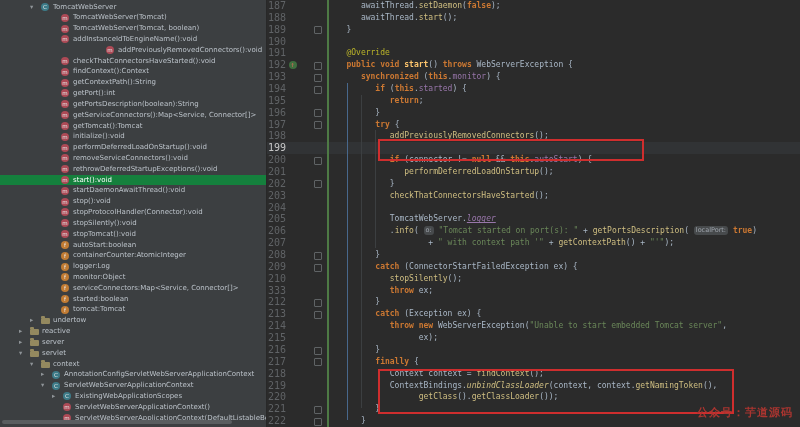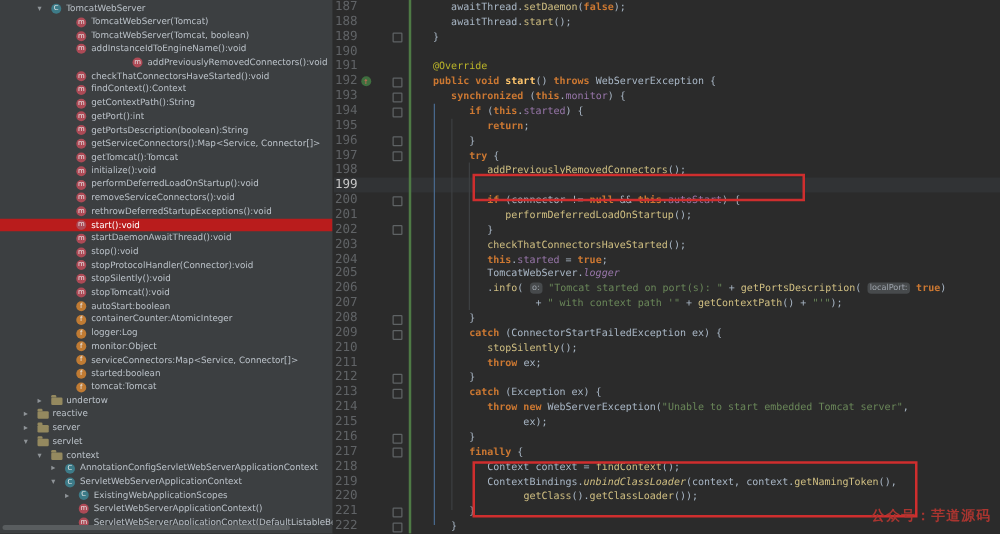--- a/index.html
+++ b/index.html
@@ -4,21 +4,21 @@
 <style>
   html,body{margin:0;padding:0;background:#2b2b2b;width:800px;height:427px;overflow:hidden;
     font-family:"DejaVu Sans",sans-serif;}
   .app{position:relative;width:800px;height:427px;background:#2b2b2b;}
 
   
   .tree{position:absolute;left:0;top:0;width:266px;height:427px;background:#3c3f41;
     border-right:1px solid #282828;overflow:hidden;}
   .trow{position:absolute;left:0;width:100%;height:10.82px;white-space:nowrap;
     font-size:7px;color:#bbc2c9;}
-  .trow.sel{background:#b91c1c;color:#ffffff;}
+  .trow.sel{background:#15803d;color:#ffffff;}
   .trow span{position:absolute;top:0;line-height:10.82px;}
   .chev{color:#8f9498;font-size:6.5px;}
   .cir{display:inline-block;width:8px;height:8px;border-radius:50%;top:1.4px !important;
     text-align:center;font-size:5.5px;line-height:8.5px !important;color:#e8e8e8;}
   .i-class{background:#3d7b88;}
   .i-method{background:#ad4a56;}
   .i-field{background:#c07b33;}
   .i-folder{display:inline-block;width:9px;height:6px;background:#94895f;top:3px !important;
     border-radius:1px;position:absolute;}
   .i-folder:before{content:"";position:absolute;left:0;top:-2px;width:4px;height:2px;
@@ -40,21 +40,21 @@
   .ovr{position:absolute;left:3px;top:2px;width:8px;height:8px;border-radius:50%;background:#3f6e3f;}
   .ovr:after{content:"↑";position:absolute;left:1.5px;top:-1.5px;font-size:7px;color:#d66a5a;}
   .code{flex:1;padding-left:5px;overflow:hidden;color:#a9b7c6;}
   .t{color:#a9b7c6;}
   .k{color:#cc7832;font-weight:bold;}
   .s{color:#6a8759;}
   .m{color:#d0bf82;}
   .sm{color:#d0bf82;font-style:italic;text-align:right;}
   .d{color:#ffc66d;font-weight:bold;}
   .f{color:#9876aa;}
-  .sf{color:#9876aa;font-style:italic;}
+  .sf{color:#9876aa;font-style:italic;text-decoration:underline;}
   .a{color:#bbb529;}
   .selw{background:#3a66ad;color:#eef3fb;}
   .h{display:inline-block;background:#474a4c;color:#9da3ab;border-radius:3px;
     font-size:6.5px;line-height:8.5px;padding:0 2px;vertical-align:1px;font-family:"DejaVu Sans",sans-serif;}
 
   
   .vcs{position:absolute;left:60px;top:0;width:2px;height:427px;background:#4e7a45;}
   .guide{position:absolute;width:1px;background:#3c3f41;}
   .guide.blue{background:#48688c;}
   .rbox{position:absolute;border:2px solid #cf2e2e;pointer-events:none;}
@@ -247,28 +247,28 @@
         <div class="line"><span class="num">194</span><span class="ic"></span><span class="foldc"><span class="fold"></span></span><span class="code"><span class="k">         if </span><span class="t">(</span><span class="k">this</span><span class="t">.</span><span class="f">started</span><span class="t">) {</span></span></div>
         <div class="line"><span class="num">195</span><span class="ic"></span><span class="foldc"></span><span class="code"><span class="k">            return</span><span class="t">;</span></span></div>
         <div class="line"><span class="num">196</span><span class="ic"></span><span class="foldc"><span class="fold"></span></span><span class="code"><span class="t">         }</span></span></div>
         <div class="line"><span class="num">197</span><span class="ic"></span><span class="foldc"><span class="fold"></span></span><span class="code"><span class="k">         try </span><span class="t">{</span></span></div>
         <div class="line"><span class="num">198</span><span class="ic"></span><span class="foldc"></span><span class="code"><span class="t">            </span><span class="m">addPreviouslyRemovedConnectors</span><span class="t">();</span></span></div>
         <div class="line current"><span class="num">199</span><span class="ic"></span><span class="foldc"></span></div>
         <div class="line"><span class="num">200</span><span class="ic"></span><span class="foldc"><span class="fold"></span></span><span class="code"><span class="k">            if </span><span class="t">(connector != </span><span class="k">null</span><span class="t"> &amp;&amp; </span><span class="k">this</span><span class="t">.</span><span class="f">autoStart</span><span class="t">) {</span></span></div>
         <div class="line"><span class="num">201</span><span class="ic"></span><span class="foldc"></span><span class="code"><span class="t">               </span><span class="m">performDeferredLoadOnStartup</span><span class="t">();</span></span></div>
         <div class="line"><span class="num">202</span><span class="ic"></span><span class="foldc"><span class="fold"></span></span><span class="code"><span class="t">            }</span></span></div>
         <div class="line"><span class="num">203</span><span class="ic"></span><span class="foldc"></span><span class="code"><span class="t">            </span><span class="m">checkThatConnectorsHaveStarted</span><span class="t">();</span></span></div>
-        <div class="line"><span class="num">204</span><span class="ic"></span><span class="foldc"></span><span class="code"><span class="k">            this</span><span class="t">.</span><span class="f">started</span><span class="t"> = </span><span class="k">true</span><span class="t">;</span></span></div>
+        <div class="line"><span class="num">204</span><span class="ic"></span><span class="foldc"></span></div>
         <div class="line"><span class="num">205</span><span class="ic"></span><span class="foldc"></span><span class="code"><span class="t">            TomcatWebServer.</span><span class="sf">logger</span></span></div>
         <div class="line"><span class="num">206</span><span class="ic"></span><span class="foldc"></span><span class="code"><span class="t">            .</span><span class="m">info</span><span class="t">( </span><span class="h">o:</span><span class="t"> </span><span class="s">"Tomcat started on port(s): "</span><span class="t"> + </span><span class="m">getPortsDescription</span><span class="t">( </span><span class="h">localPort:</span><span class="t"> </span><span class="k">true</span><span class="t">)</span></span></div>
         <div class="line"><span class="num">207</span><span class="ic"></span><span class="foldc"></span><span class="code"><span class="t">                    + </span><span class="s">" with context path '"</span><span class="t"> + </span><span class="m">getContextPath</span><span class="t">() + </span><span class="s">"'"</span><span class="t">);</span></span></div>
         <div class="line"><span class="num">208</span><span class="ic"></span><span class="foldc"><span class="fold"></span></span><span class="code"><span class="t">         }</span></span></div>
         <div class="line"><span class="num">209</span><span class="ic"></span><span class="foldc"><span class="fold"></span></span><span class="code"><span class="k">         catch </span><span class="t">(ConnectorStartFailedException ex) {</span></span></div>
         <div class="line"><span class="num">210</span><span class="ic"></span><span class="foldc"></span><span class="code"><span class="t">            </span><span class="m">stopSilently</span><span class="t">();</span></span></div>
-        <div class="line"><span class="num">211</span><span class="ic"></span><span class="foldc"></span><span class="code"><span class="k">            throw</span><span class="t"> ex;</span></span></div>
+        <div class="line"><span class="num">333</span><span class="ic"></span><span class="foldc"></span><span class="code"><span class="k">            throw</span><span class="t"> ex;</span></span></div>
         <div class="line"><span class="num">212</span><span class="ic"></span><span class="foldc"><span class="fold"></span></span><span class="code"><span class="t">         }</span></span></div>
         <div class="line"><span class="num">213</span><span class="ic"></span><span class="foldc"><span class="fold"></span></span><span class="code"><span class="k">         catch </span><span class="t">(Exception ex) {</span></span></div>
         <div class="line"><span class="num">214</span><span class="ic"></span><span class="foldc"></span><span class="code"><span class="k">            throw new </span><span class="t">WebServerException(</span><span class="s">"Unable to start embedded Tomcat server"</span><span class="t">,</span></span></div>
         <div class="line"><span class="num">215</span><span class="ic"></span><span class="foldc"></span><span class="code"><span class="t">                  ex);</span></span></div>
         <div class="line"><span class="num">216</span><span class="ic"></span><span class="foldc"><span class="fold"></span></span><span class="code"><span class="t">         }</span></span></div>
         <div class="line"><span class="num">217</span><span class="ic"></span><span class="foldc"><span class="fold"></span></span><span class="code"><span class="k">         finally </span><span class="t">{</span></span></div>
         <div class="line"><span class="num">218</span><span class="ic"></span><span class="foldc"></span><span class="code"><span class="t">            Context context = </span><span class="m">findContext</span><span class="t">();</span></span></div>
         <div class="line"><span class="num">219</span><span class="ic"></span><span class="foldc"></span><span class="code"><span class="t">            ContextBindings.</span><span class="sm">unbindClassLoader</span><span class="t">(context, context.</span><span class="m">getNamingToken</span><span class="t">(),</span></span></div>
         <div class="line"><span class="num">220</span><span class="ic"></span><span class="foldc"></span><span class="code"><span class="t">                  </span><span class="m">getClass</span><span class="t">().</span><span class="m">getClassLoader</span><span class="t">());</span></span></div>
         <div class="line"><span class="num">221</span><span class="ic"></span><span class="foldc"><span class="fold"></span></span><span class="code"><span class="t">         }</span></span></div>

